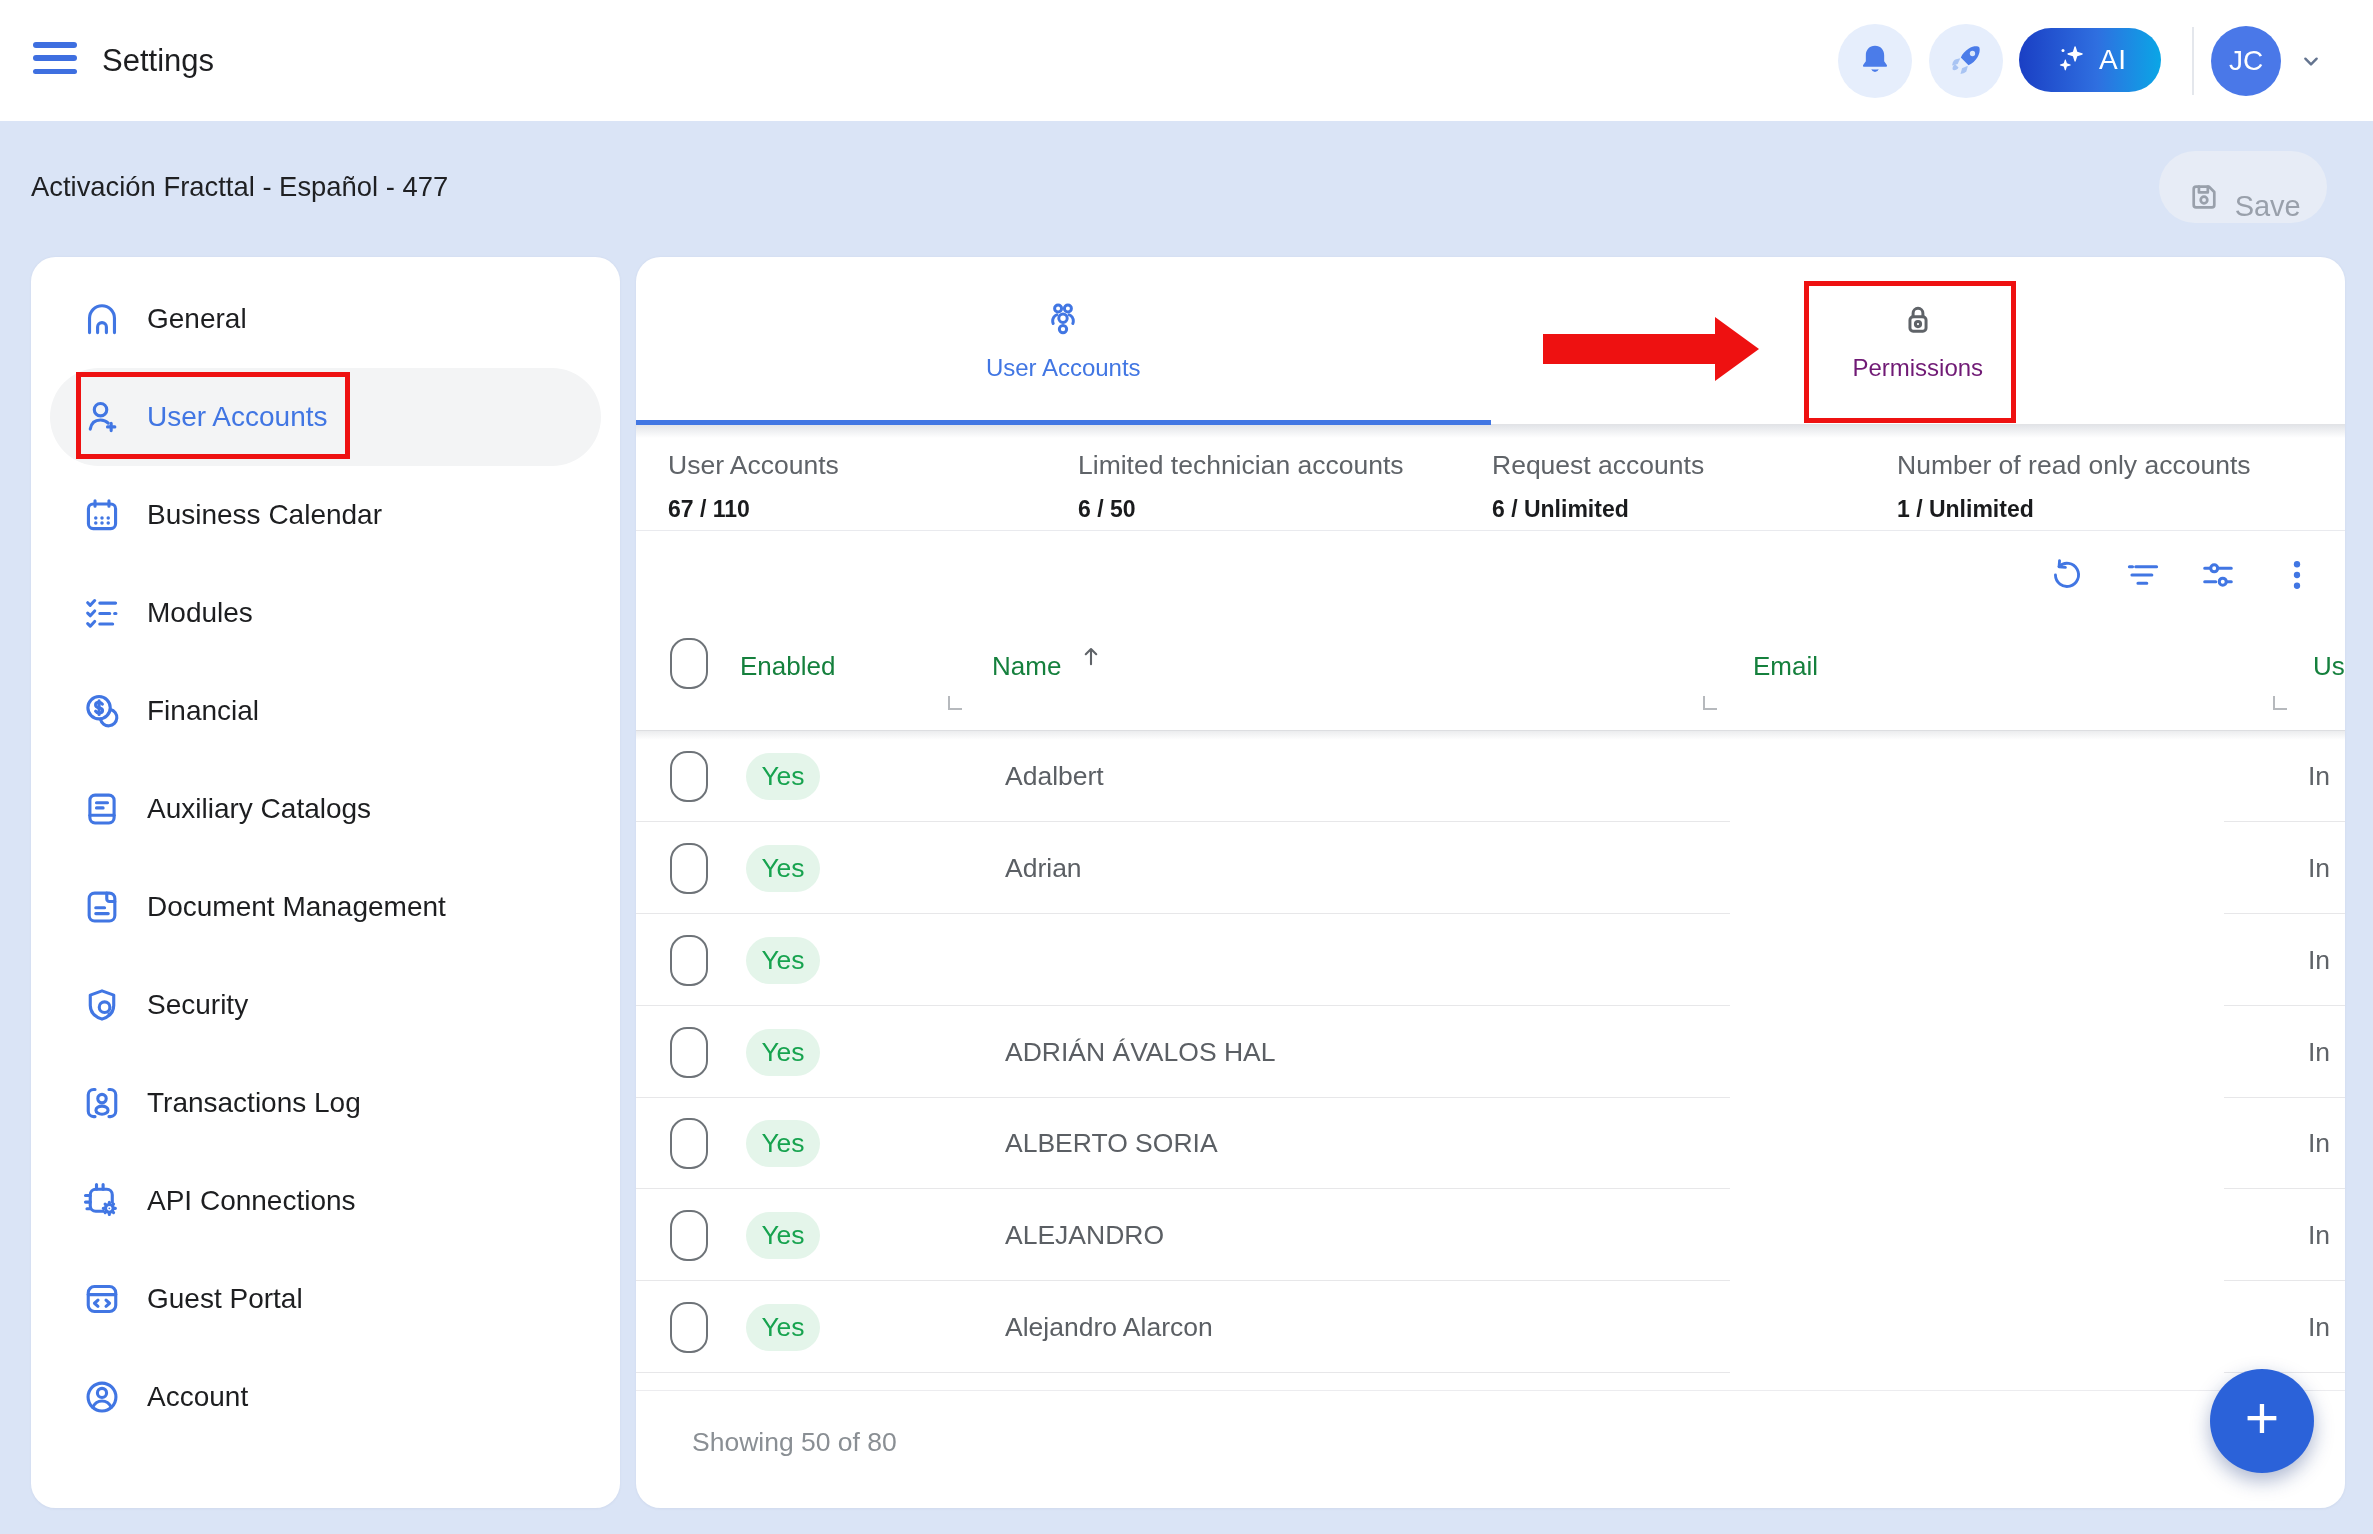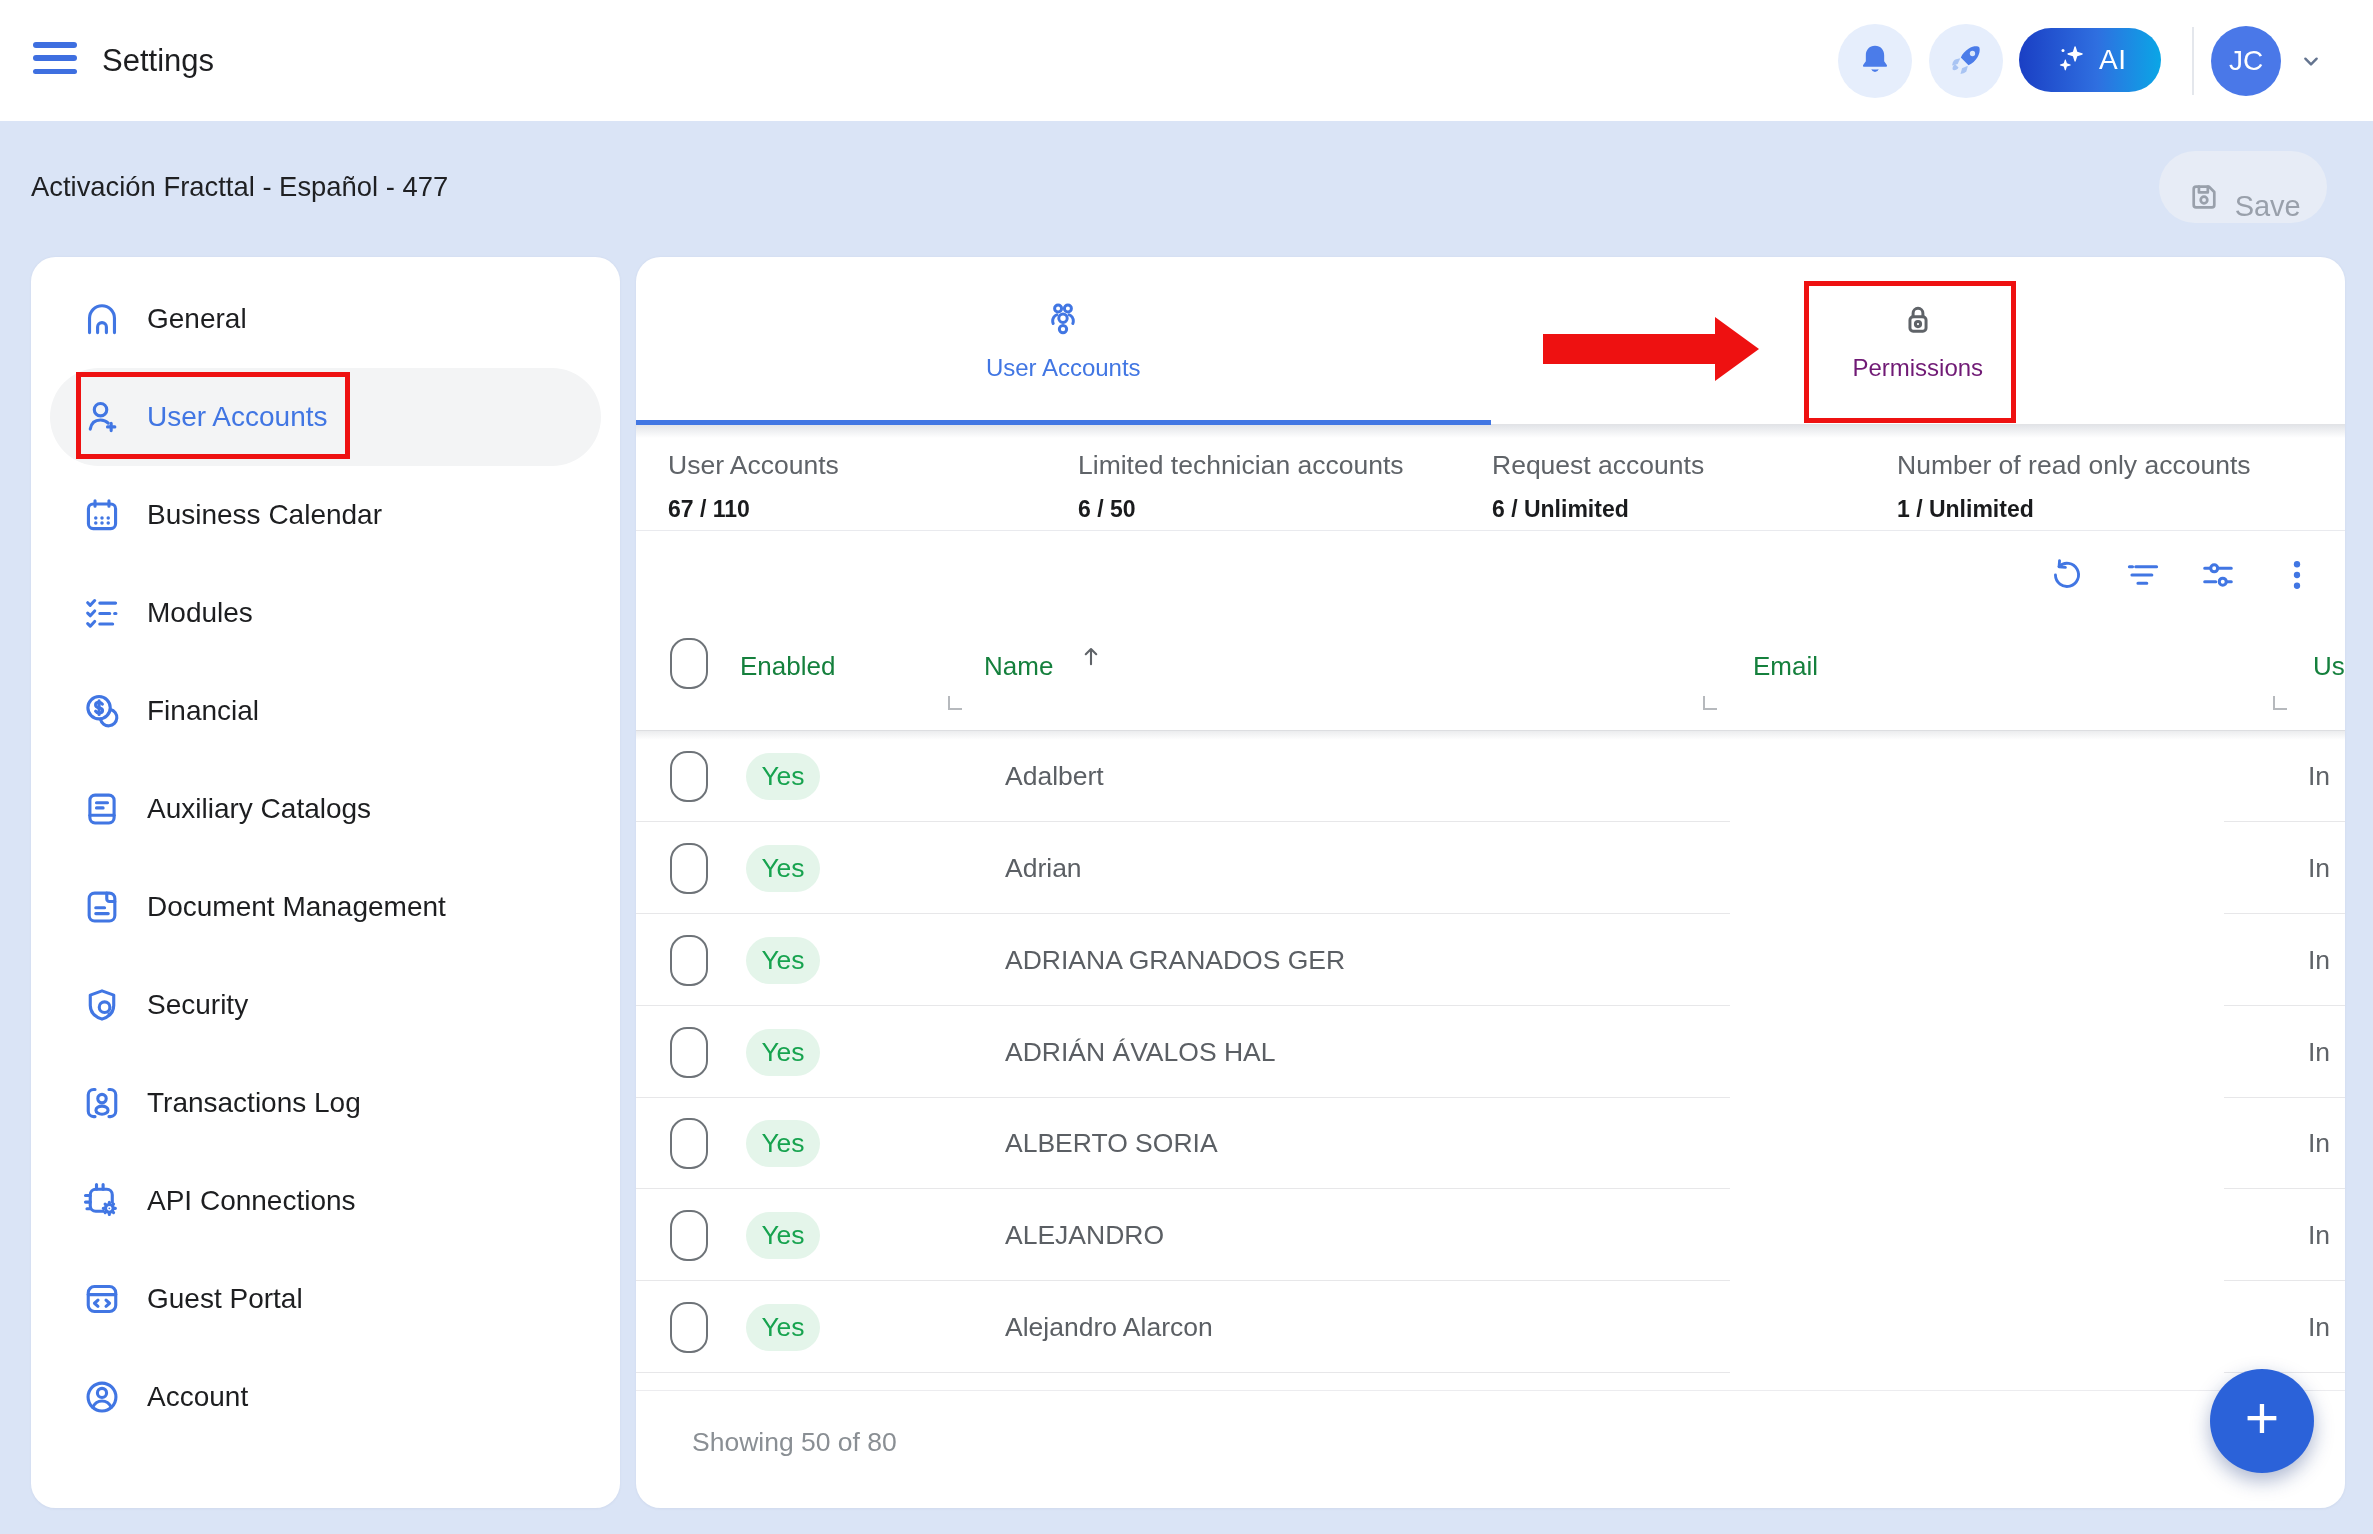--- a/index.html
+++ b/index.html
@@ -322,21 +322,21 @@
           <g fill="currentColor">
             <circle cx="12" cy="5.2" r="2"></circle>
             <circle cx="12" cy="12" r="2"></circle>
             <circle cx="12" cy="18.8" r="2"></circle>
           </g>
         </svg></span>
 
     <div class="thead">
       <div class="checkbox"></div>
       <div class="th-label" style="left:104px">Enabled</div>
-      <div class="th-label" style="left:348px">Name</div>
+      <div class="th-label" style="left:356px">Name</div>
       <span class="sort-arrow"><svg viewBox="0 0 24 24" fill="none" stroke="currentColor" stroke-width="1.8" stroke-linecap="round" stroke-linejoin="round">
             <path d="M12 19V6M7.5 10.5 12 6l4.5 4.5"></path>
           </svg></span>
       <div class="th-label" style="left:1117px">Email</div>
       <div class="th-label" style="left:1677px">Use</div>
       <span class="resize-mark" style="left:312px"></span>
       <span class="resize-mark" style="left:1067px"></span>
       <span class="resize-mark" style="left:1637px"></span>
     </div>
     <div class="head-shadow"></div>
@@ -354,21 +354,20 @@
     <div class="checkbox"></div>
     <div class="yes-pill">Yes</div>
     <div class="cell-name">Adrian</div>
     <div class="cell-use">In</div>
     <div class="sep-l"></div>
     <div class="sep-r"></div>
   </div>
         <div class="trow" style="top: 657px;">
     <div class="checkbox"></div>
     <div class="yes-pill">Yes</div>
-    <div class="cell-name">ADRIANA GRANADOS GER</div>
     <div class="cell-use">In</div>
     <div class="sep-l"></div>
     <div class="sep-r"></div>
   </div>
         <div class="trow" style="top: 749px;">
     <div class="checkbox"></div>
     <div class="yes-pill">Yes</div>
     <div class="cell-name">ADRIÁN ÁVALOS HAL</div>
     <div class="cell-use">In</div>
     <div class="sep-l"></div>

